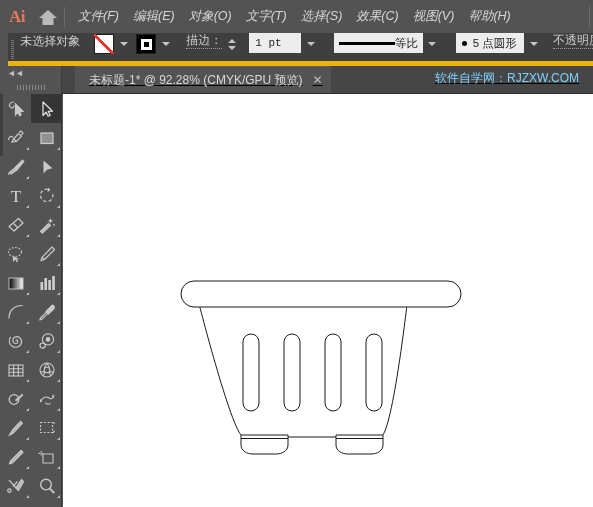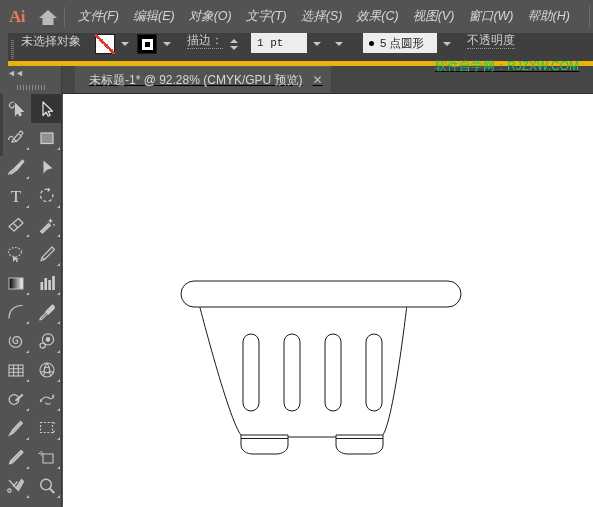--- a/index.html
+++ b/index.html
@@ -105,22 +105,22 @@
     text-decoration:underline;
   }
   .doctab{
     height:27px; background:#535353; display:flex; align-items:center;
     padding:0 8px 0 14px; gap:10px; margin-left:13px;
     border-top:1px solid #5e5e5e;
   }
   .doctab .title{ color:#d8d8d8; font-size:12px; white-space:nowrap; }
   .doctab .close{ color:#c0c0c0; font-size:12px; line-height:1; }
   .watermark{
-    margin-left:auto; margin-right:14px; color:#22c55e; font-size:12px;
-    padding-bottom:18px; white-space:nowrap;
+    margin-left:auto; margin-right:14px; color:#7dd3fc; font-size:12px;
+    padding-bottom:6px; white-space:nowrap;
   }
 
   
   .toolbar{
     position:absolute; left:0; top:66px; width:62px; bottom:0;
     background:#535353; border-right:1px solid #3a3a3a;
   }
   .tb-collapse{
     height:14px; display:flex; align-items:center; padding-left:7px;
   }
@@ -168,21 +168,20 @@
     </div>
     <div class="vsep"></div>
     <div class="menu-items">
       <div class="menu-item">文件(F)</div>
       <div class="menu-item">编辑(E)</div>
       <div class="menu-item">对象(O)</div>
       <div class="menu-item">文字(T)</div>
       <div class="menu-item">选择(S)</div>
       <div class="menu-item">效果(C)</div>
       <div class="menu-item">视图(V)</div>
-      <div class="menu-item">窗口(W)</div>
       <div class="menu-item">帮助(H)</div>
     </div>
     <div class="endsep"></div>
   </div>
 
   <div class="controlbar">
     <div class="gripper">
         <i></i>
       </div>
     <div class="sel-label">未选择对象</div>
@@ -204,20 +203,24 @@
     <div class="cb-label">描边：</div>
     <div class="stepper">
       <span class="up"></span>
         <span class="dn"></span>
     </div>
     <div class="field" style="width:56px">1 pt</div>
     <div class="caret-btn">
         <span class="caret"></span>
       </div>
 
+    <div class="field wide">
+      <span class="strokeline"></span>
+      <span>等比</span>
+    </div>
     <div class="caret-btn">
         <span class="caret"></span>
       </div>
 
     <div class="field profile">
       <span class="dot"></span>
       <span>5 点圆形</span>
     </div>
     <div class="caret-btn">
         <span class="caret"></span>

